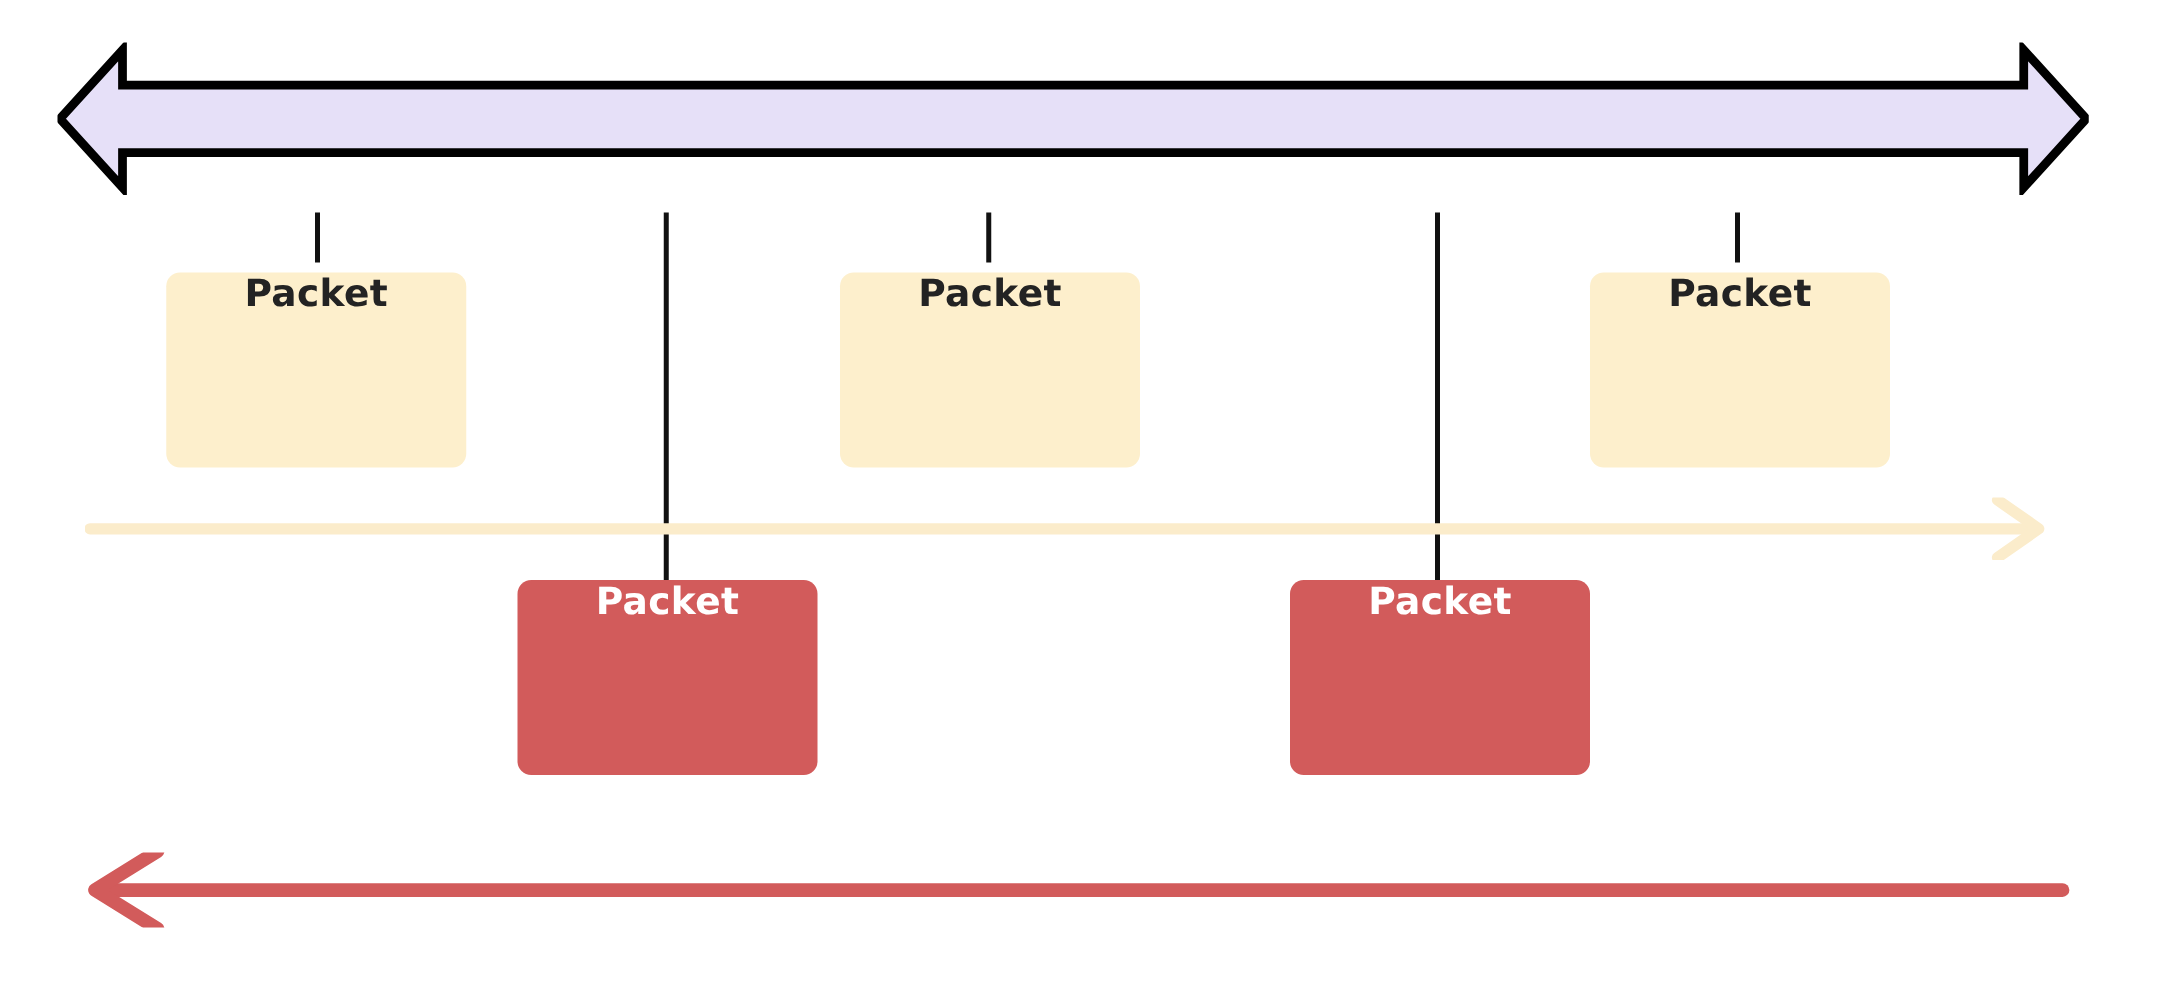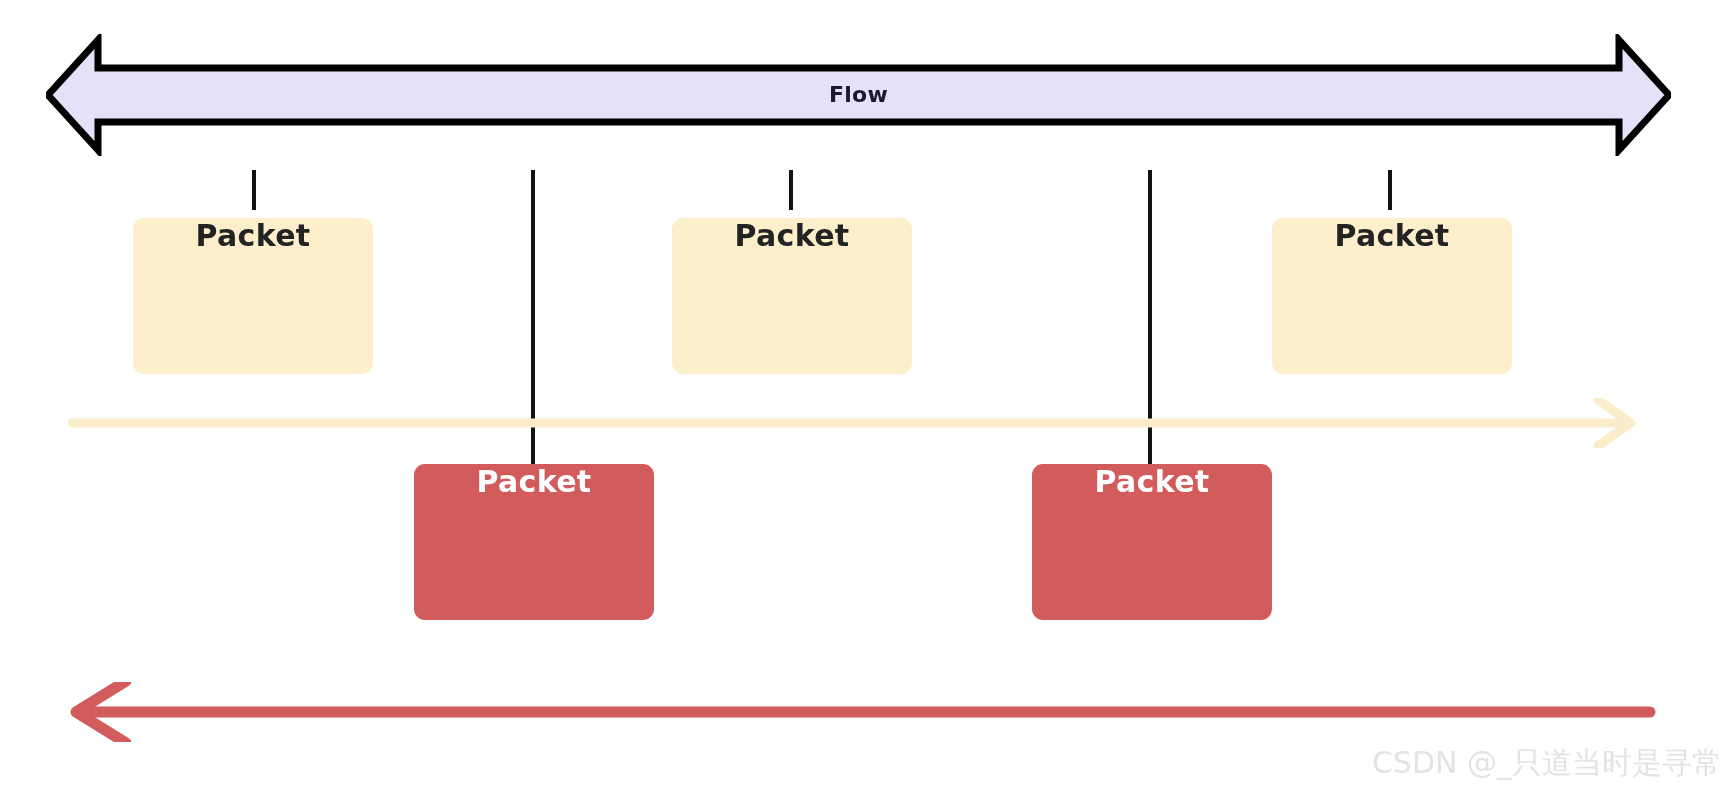--- a/index.html
+++ b/index.html
@@ -81,21 +81,20 @@
 </style>
 </head>
 <body>
 
 <div id="canvas">
 
   <div class="flow-arrow">
     <svg width="1625" height="122" viewBox="0 0 1625 122" xmlns="http://www.w3.org/2000/svg">
       <polygon points="2,61 52,6 52,34 1573,34 1573,6 1623,61 1573,116 1573,88 52,88 52,116" fill="#e6e0f8" stroke="#000000" stroke-width="7" stroke-linejoin="miter"></polygon>
     </svg>
-    <div class="flow-label">Flow</div>
   </div>
 
   <div class="tick" style="left:252px; top:170px; height:40px;"></div>
   <div class="tick" style="left:789px; top:170px; height:40px;"></div>
   <div class="tick" style="left:1388px; top:170px; height:40px;"></div>
 
   <div class="tick" style="left:531px; top:170px; height:294px;"></div>
   <div class="tick" style="left:1148px; top:170px; height:294px;"></div>
 
   <div class="packet-box yellow" style="left:133px; top:218px; width:240px; height:156px;">
@@ -126,15 +125,14 @@
 
   <div class="dir-arrow" style="left:68px; top:682px; width:1590px; height:60px;">
     <svg width="1590" height="60" viewBox="0 0 1590 60" xmlns="http://www.w3.org/2000/svg">
       <g stroke="#d25b5b" stroke-width="11" fill="none" stroke-linecap="round" stroke-linejoin="round">
         <line x1="12" y1="30" x2="1582" y2="30"></line>
         <polyline points="58,-1 8,30 58,61"></polyline>
       </g>
     </svg>
   </div>
 
-  <div class="watermark">CSDN @_只道当时是寻常</div>
 
 </div>
 
 </body></html>

